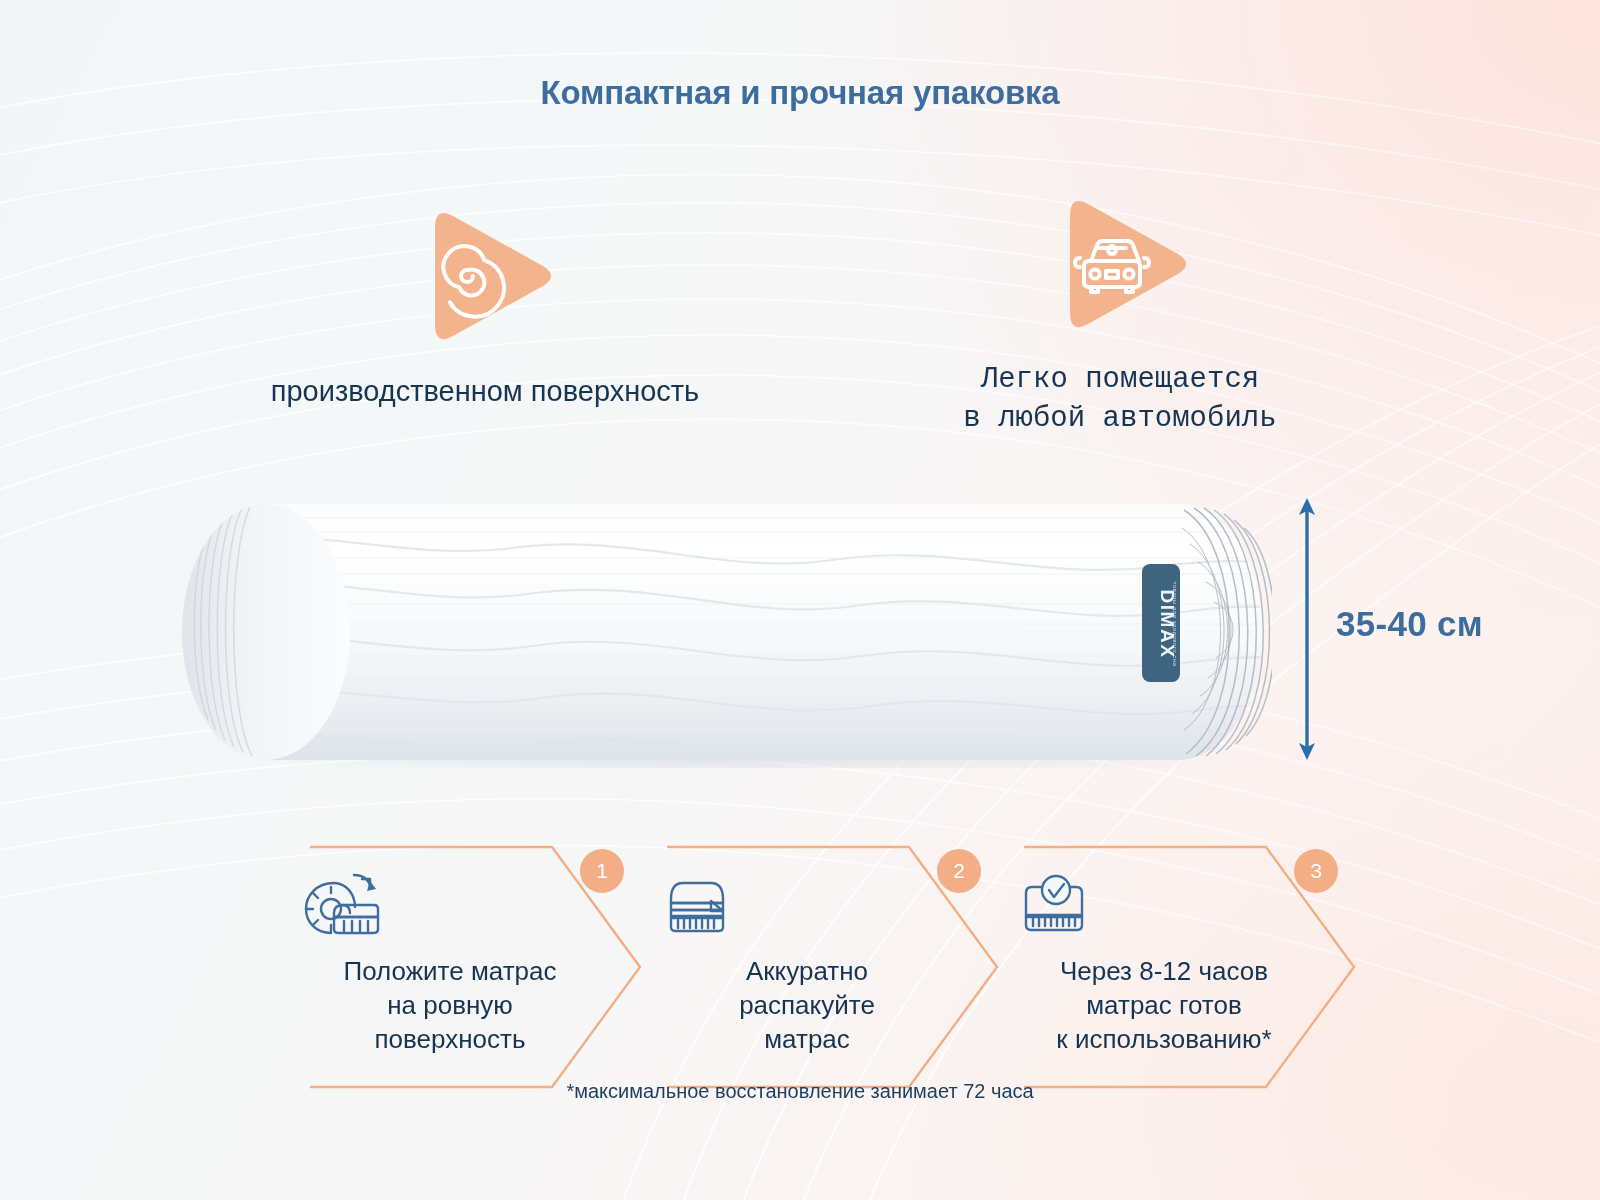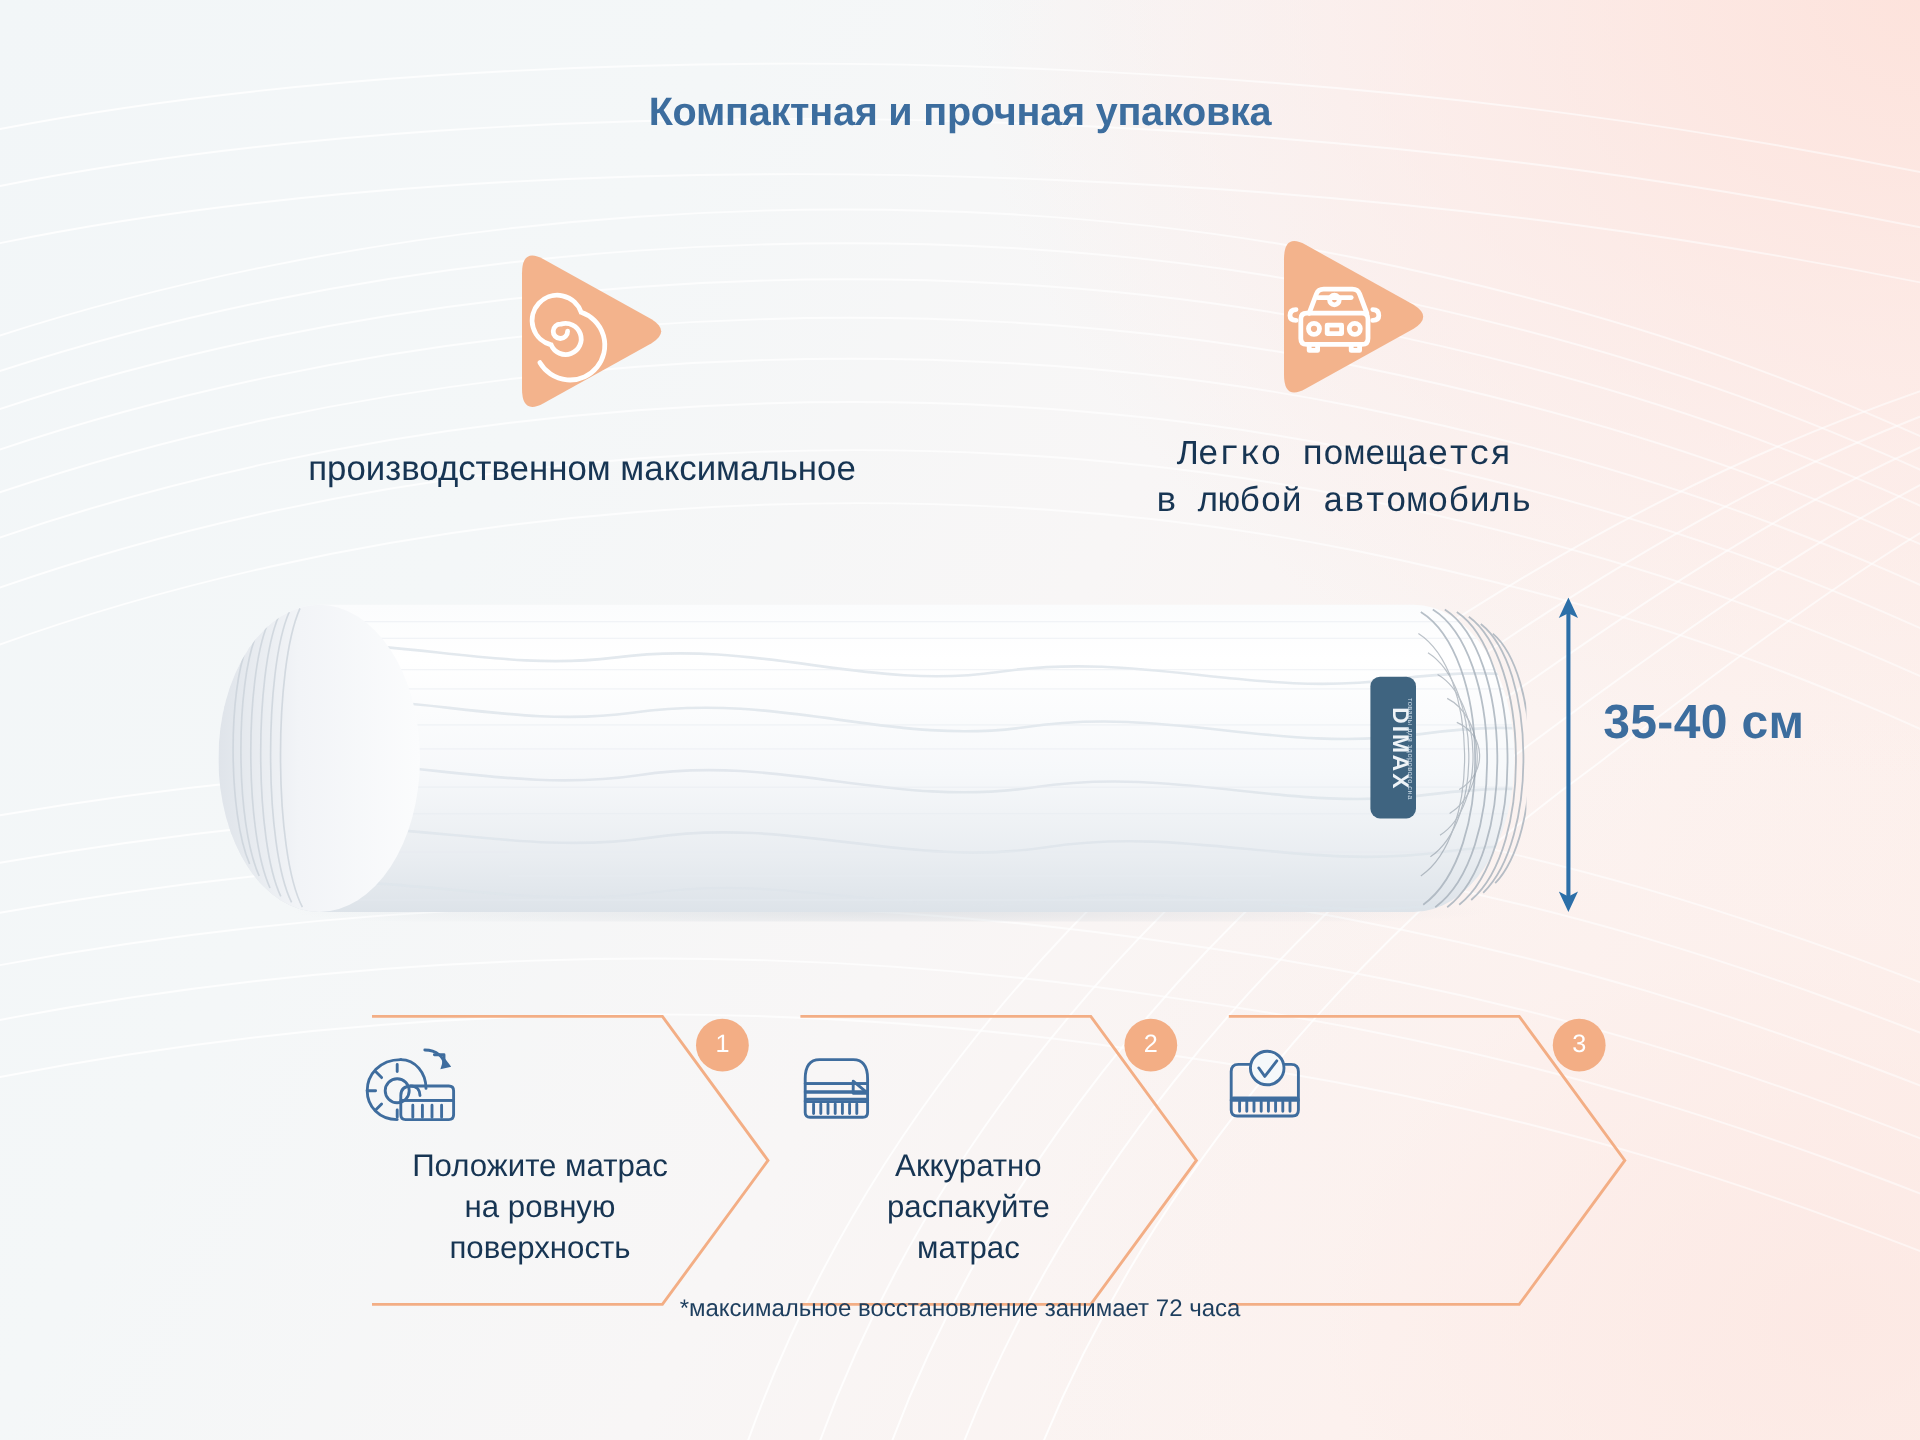--- a/index.html
+++ b/index.html
@@ -83,22 +83,22 @@
   .dim {
     position: absolute;
     left: 1294px;
     top: 498px;
     width: 26px;
     height: 262px;
   }
   .dim-label {
     position: absolute;
     left: 1336px;
-    top: 580px;
-    font-size: 40px;
+    top: 604px;
+    font-size: 35px;
     font-weight: 700;
     color: #3c6d9e;
     letter-spacing: 0.3px;
     white-space: nowrap;
   }
 
   
   .steps {
     position: absolute;
     left: 0;
@@ -217,21 +217,21 @@
             <path d="M0 0
                      a6 6 0 1 1 -5.6 -5.9
                      a13 13 0 1 1 -8.1 17.3
                      a21 21 0 1 1 25.0 -27.2
                      a29 29 0 1 1 -34.4 42.0"></path>
           </g>
         </svg>
       </div>
     </div>
     <div class="feature-text">
-      <div>производственном максимальное</div>
+      <div>производственном поверхность</div>
     </div>
   </div>
 
   <div class="feature feature-2">
     <div class="tri-wrap">
       <div class="tri">
         <svg width="140" height="152" viewBox="0 0 140 152" aria-hidden="true">
           <path d="M20 28 Q20 6 38 16 L128 66 Q144 76 128 86 L38 136 Q20 146 20 124 Z" fill="#f3b38c"></path>
           <g fill="none" stroke="#ffffff" stroke-width="4" stroke-linecap="round" stroke-linejoin="round">
             <path d="M34 78 q0 -5 5 -5 h46 q5 0 5 5 v16 q0 5 -5 5 h-46 q-5 0 -5 -5 z"></path>
@@ -417,20 +417,25 @@
           <svg width="80" height="74" viewBox="0 0 80 74" aria-hidden="true">
             <g fill="none" stroke="#3f6d9e" stroke-width="2.4" stroke-linecap="round" stroke-linejoin="round">
               <path d="M12 24 q0 -6 6 -6 h44 q6 0 6 6 v24 h-56 z"></path>
               <path d="M12 48 q0 -2 2 -2 h52 q2 0 2 2 v8 q0 5 -5 5 h-46 q-5 0 -5 -5 z"></path>
               <path d="M19 49 v8 M25 49 v8 M31 49 v8 M37 49 v8 M43 49 v8 M49 49 v8 M55 49 v8 M61 49 v8"></path>
               <circle cx="42" cy="21" r="14" fill="#f5f8fa"></circle>
               <path d="M35 21 l5 7 l10 -13"></path>
             </g>
           </svg>
         </div>
+        <div class="step-text">
+          <div>Через 8-12 часов</div>
+          <div>матрас готов</div>
+          <div>к использованию*</div>
+        </div>
       </div>
     </div>
 
   </div>
 
   <div class="footnote">*максимальное восстановление занимает 72 часа</div>
 
 </div>
 
 </body></html>

